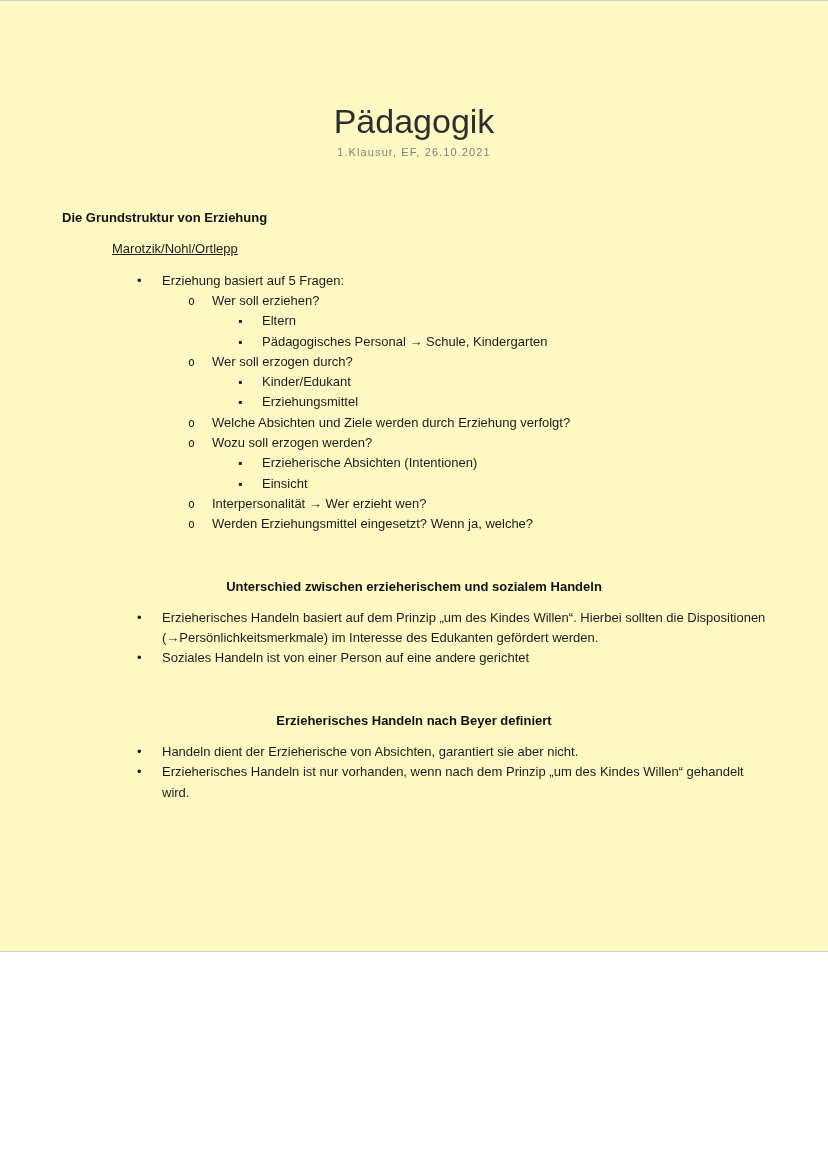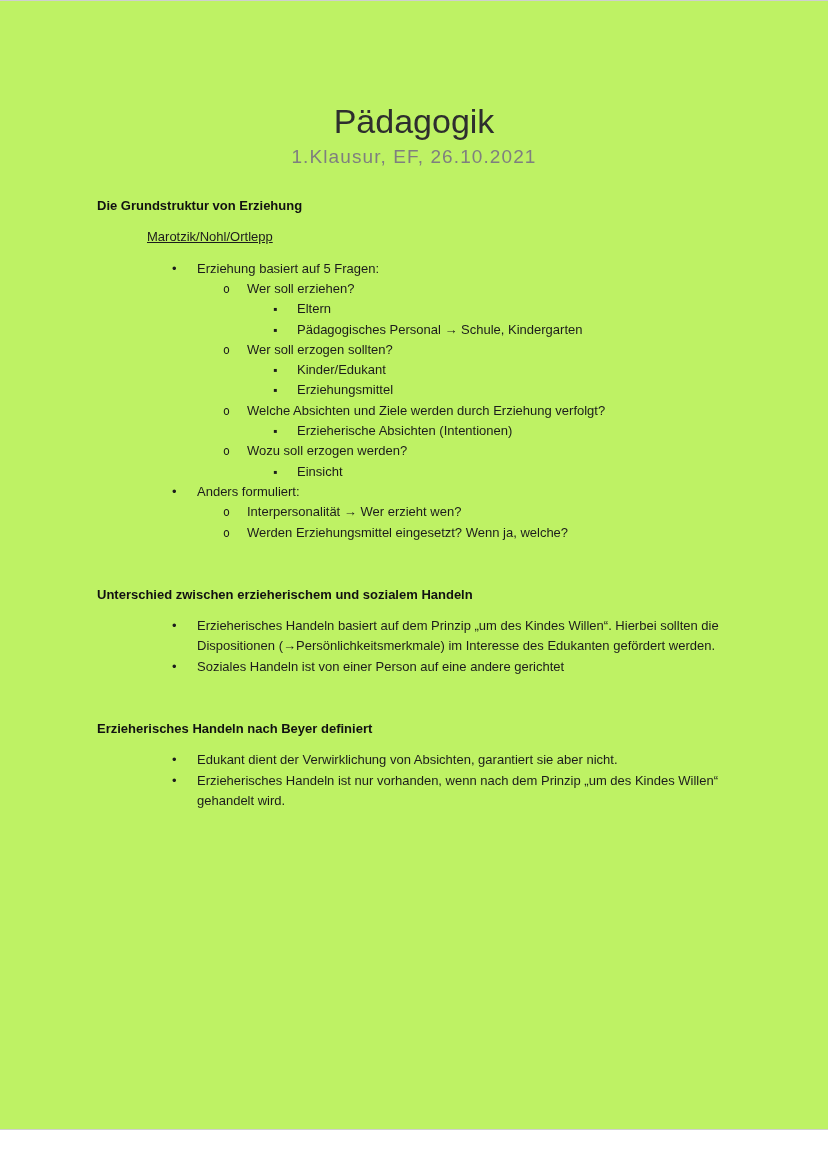--- a/index.html
+++ b/index.html
@@ -5,51 +5,51 @@
   * { margin:0; padding:0; box-sizing:border-box; }
   html, body { background:#ffffff; }
   body {
     width:828px; height:1171px;
     font-family:"Liberation Sans","DejaVu Sans",sans-serif;
     color:#1c1c1c;
     overflow:hidden;
   }
   .page {
     position:relative;
-    width:828px; height:1130px;
-    background:#bef264;
+    width:828px; height:952px;
+    background:#fef9c3;
     border-top:1px solid #cfcfcf;
     border-bottom:1px solid #cfcfcf;
   }
   .doc-header { padding-top:101px; text-align:center; }
   .doc-title {
     font-size:34px;
     font-weight:400;
     line-height:1.15;
     color:#2e2e2e;
   }
   .doc-subtitle {
     margin-top:5px;
-    font-size:19px;
+    font-size:11px;
     letter-spacing:1.1px;
     color:#7f7f7f;
   }
   .content {
-    margin-top:28px;
-    padding:0 97px;
+    margin-top:50px;
+    padding:0 62px;
     font-size:13px;
     line-height:20.3px;
   }
   .section-heading {
     font-size:13px;
     font-weight:700;
     color:#111111;
     margin-bottom:11px;
   }
-  .gap-top { margin-top:42px; }
+  .gap-top { margin-top:42px;text-align:center; }
   .subheading {
     text-decoration:underline;
     padding-left:50px;
     margin-bottom:11px;
   }
   .item { position:relative; }
   .l1 { padding-left:100px; }
   .l2 { padding-left:150px; }
   .l3 { padding-left:200px; }
   .l4 { padding-left:250px; }
@@ -75,38 +75,37 @@
   <div class="content">
 
     <div>
       <div class="section-heading">Die Grundstruktur von Erziehung</div>
       <div class="subheading">Marotzik/Nohl/Ortlepp</div>
 
       <div class="item l1 b-disc">Erziehung basiert auf 5 Fragen:</div>
       <div class="item l2 b-circle">Wer soll erziehen?</div>
       <div class="item l3 b-square">Eltern</div>
       <div class="item l3 b-square">Pädagogisches Personal → Schule, Kindergarten</div>
-      <div class="item l2 b-circle">Wer soll erzogen sollten?</div>
+      <div class="item l2 b-circle">Wer soll erzogen durch?</div>
       <div class="item l3 b-square">Kinder/Edukant</div>
       <div class="item l3 b-square">Erziehungsmittel</div>
       <div class="item l2 b-circle">Welche Absichten und Ziele werden durch Erziehung verfolgt?</div>
+      <div class="item l2 b-circle">Wozu soll erzogen werden?</div>
       <div class="item l3 b-square">Erzieherische Absichten (Intentionen)</div>
-      <div class="item l2 b-circle">Wozu soll erzogen werden?</div>
       <div class="item l3 b-square">Einsicht</div>
-      <div class="item l1 b-disc">Anders formuliert:</div>
       <div class="item l2 b-circle">Interpersonalität → Wer erzieht wen?</div>
       <div class="item l2 b-circle">Werden Erziehungsmittel eingesetzt? Wenn ja, welche?</div>
     </div>
 
     <div>
       <div class="section-heading gap-top">Unterschied zwischen erzieherischem und sozialem Handeln</div>
       <div class="item l1 b-disc">Erzieherisches Handeln basiert auf dem Prinzip „um des Kindes Willen“. Hierbei sollten die Dispositionen (→Persönlichkeitsmerkmale) im Interesse des Edukanten gefördert werden.</div>
       <div class="item l1 b-disc">Soziales Handeln ist von einer Person auf eine andere gerichtet</div>
     </div>
 
     <div>
       <div class="section-heading gap-top">Erzieherisches Handeln nach Beyer definiert</div>
-      <div class="item l1 b-disc">Edukant dient der Verwirklichung von Absichten, garantiert sie aber nicht.</div>
+      <div class="item l1 b-disc">Handeln dient der Erzieherische von Absichten, garantiert sie aber nicht.</div>
       <div class="item l1 b-disc">Erzieherisches Handeln ist nur vorhanden, wenn nach dem Prinzip „um des Kindes Willen“ gehandelt wird.</div>
     </div>
 
   </div>
 </div>
 
 </body></html>

